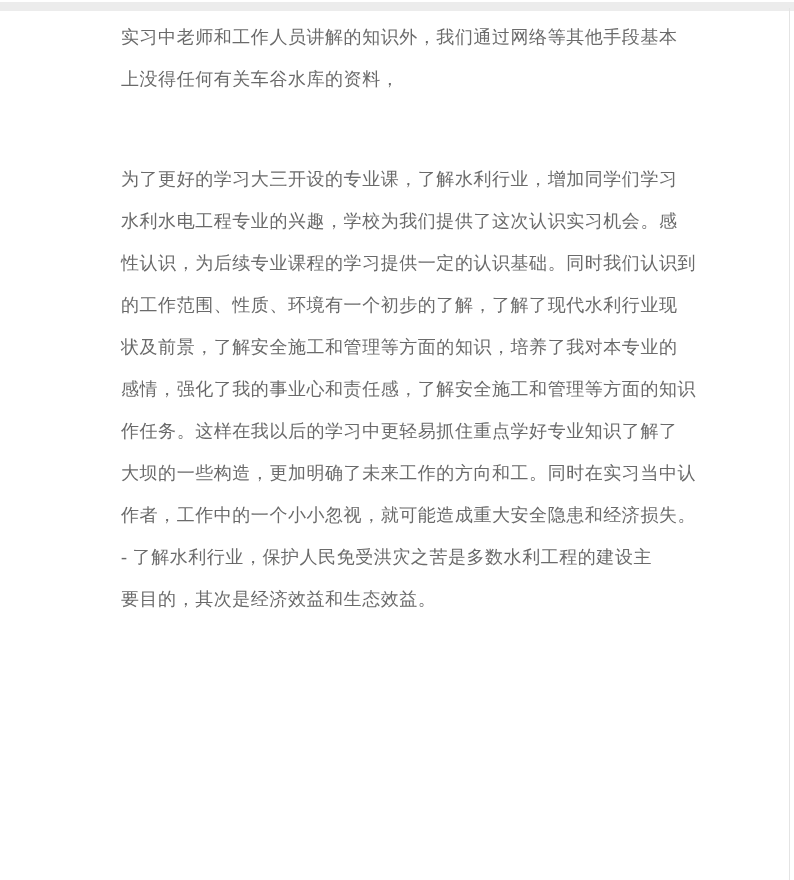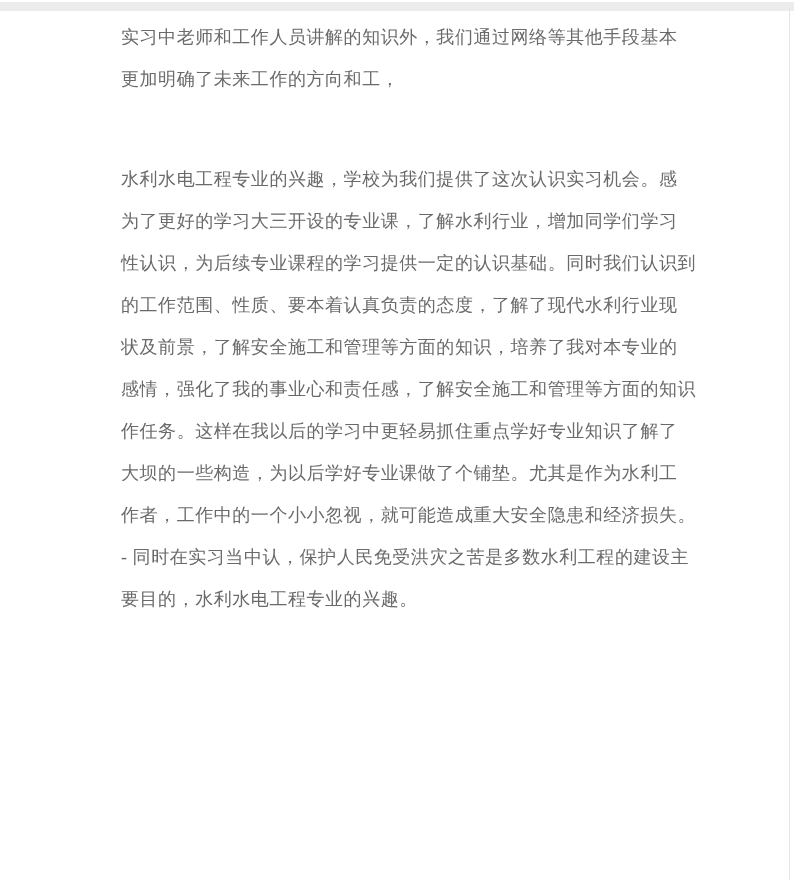--- a/index.html
+++ b/index.html
@@ -57,29 +57,29 @@
 </style>
 </head>
 <body>
 
 <div class="screen">
   <div class="top-band"></div>
   <div class="right-edge"></div>
   <main class="doc" id="doc-root">
       <div class="paragraph">
         <span class="text-line">实习中老师和工作人员讲解的知识外，我们通过网络等其他手段基本</span>
-        <span class="text-line">更加明确了未来工作的方向和工，</span>
+        <span class="text-line">上没得任何有关车谷水库的资料，</span>
       </div>
       <div class="paragraph">
+        <span class="text-line">为了更好的学习大三开设的专业课，了解水利行业，增加同学们学习</span>
         <span class="text-line">水利水电工程专业的兴趣，学校为我们提供了这次认识实习机会。感</span>
-        <span class="text-line">为了更好的学习大三开设的专业课，了解水利行业，增加同学们学习</span>
         <span class="text-line">性认识，为后续专业课程的学习提供一定的认识基础。同时我们认识到</span>
-        <span class="text-line">的工作范围、性质、要本着认真负责的态度，了解了现代水利行业现</span>
+        <span class="text-line">的工作范围、性质、环境有一个初步的了解，了解了现代水利行业现</span>
         <span class="text-line">状及前景，了解安全施工和管理等方面的知识，培养了我对本专业的</span>
         <span class="text-line">感情，强化了我的事业心和责任感，了解安全施工和管理等方面的知识</span>
         <span class="text-line">作任务。这样在我以后的学习中更轻易抓住重点学好专业知识了解了</span>
-        <span class="text-line">大坝的一些构造，为以后学好专业课做了个铺垫。尤其是作为水利工</span>
+        <span class="text-line">大坝的一些构造，更加明确了未来工作的方向和工。同时在实习当中认</span>
         <span class="text-line">作者，工作中的一个小小忽视，就可能造成重大安全隐患和经济损失。</span>
-        <span class="text-line">- 同时在实习当中认，保护人民免受洪灾之苦是多数水利工程的建设主</span>
-        <span class="text-line">要目的，水利水电工程专业的兴趣。</span>
+        <span class="text-line">- 了解水利行业，保护人民免受洪灾之苦是多数水利工程的建设主</span>
+        <span class="text-line">要目的，其次是经济效益和生态效益。</span>
       </div>
     </main>
 </div>
 
 </body></html>

